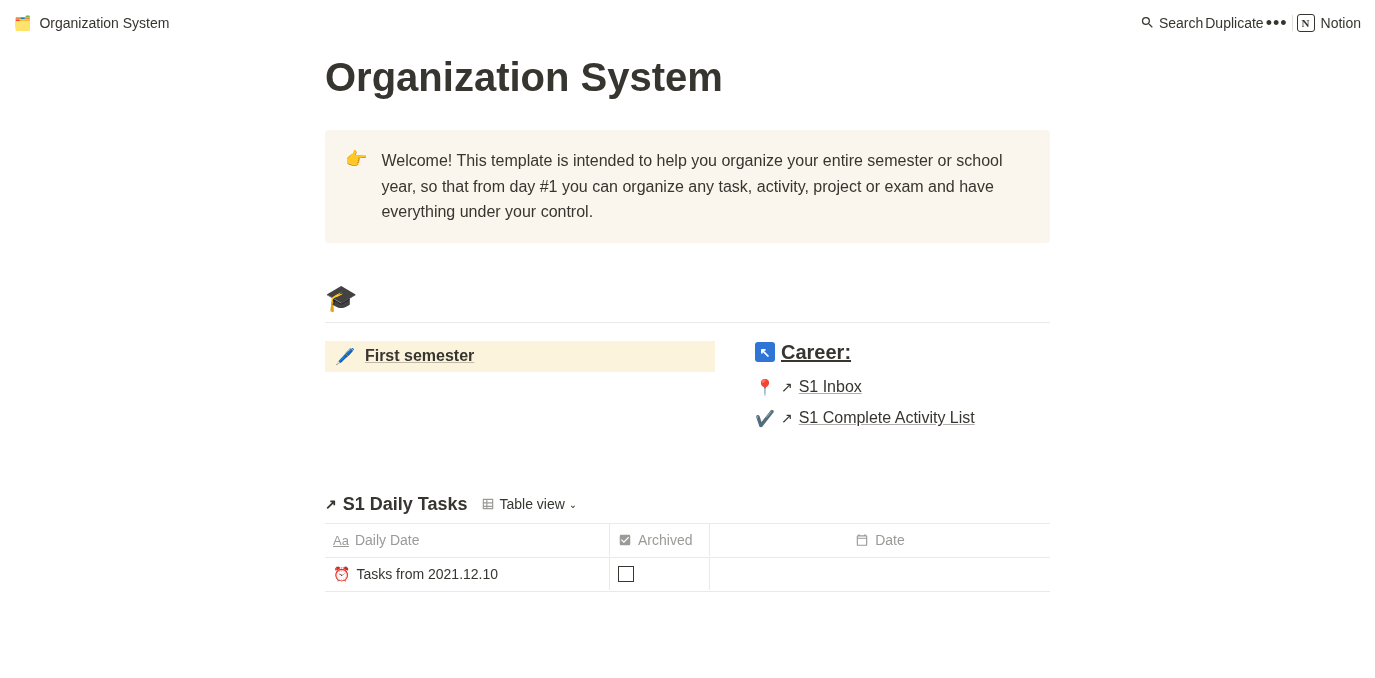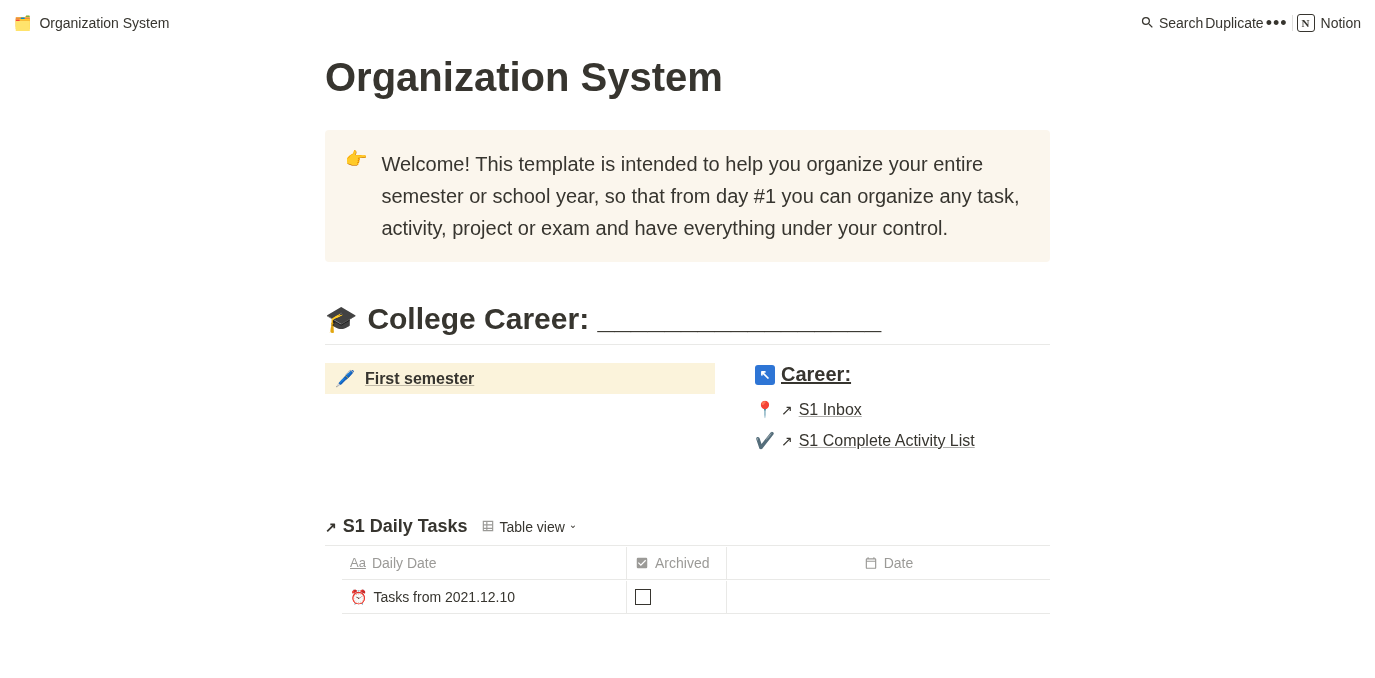--- a/index.html
+++ b/index.html
@@ -77,21 +77,21 @@
 .callout {
   display: flex;
   gap: 14px;
   padding: 18px 20px;
   background: #fbf6ed;
   border-radius: 4px;
   margin-bottom: 40px;
 }
 .callout-icon { font-size: 18px; flex-shrink: 0; }
 .callout-text {
-  font-size: 20px;
+  font-size: 16px;
   line-height: 1.6;
   color: #37352f;
 }
 .section-heading {
   display: flex;
   align-items: center;
   gap: 10px;
   font-size: 30px;
   font-weight: 600;
   color: #37352f;
@@ -154,34 +154,34 @@
 }
 .db-title {
   display: flex;
   align-items: center;
   gap: 6px;
   font-size: 18px;
   font-weight: 600;
 }
 .view-switch {
   display: flex;
+  align-items: center;
   gap: 4px;
   font-size: 14px;
   color: #37352f;
 }
 .table {
   border-top: 1px solid #e9e9e7;
   width: 100%;
 }
 .table-row {
   display: flex;
   border-bottom: 1px solid #e9e9e7;
   min-height: 34px;
   align-items: center;
-  margin-left: 17px;
 }
 .th {
   font-size: 14px;
   color: #9b9a97;
   display: flex;
   align-items: center;
   gap: 6px;
   padding: 8px 8px;
   border-right: 1px solid #e9e9e7;
 }
@@ -238,21 +238,20 @@
 <div class="content">
   <h1 class="page-title">Organization System</h1>
 
   <div class="callout">
     <span class="callout-icon">👉</span>
     <div class="callout-text">Welcome! This template is intended to help you organize your entire semester or school year, so that from day #1 you can organize any task, activity, project or exam and have everything under your control.</div>
   </div>
 
   <h2 class="section-heading">
     <span class="section-heading-icon">🎓</span>
-    <span>College Career: _________________</span>
   </h2>
 
   <div class="columns">
     <div class="col-left">
       <div class="semester-block">
         <span>🖊️</span>
         <span class="label">First semester</span>
       </div>
     </div>
     <div class="col-right">

